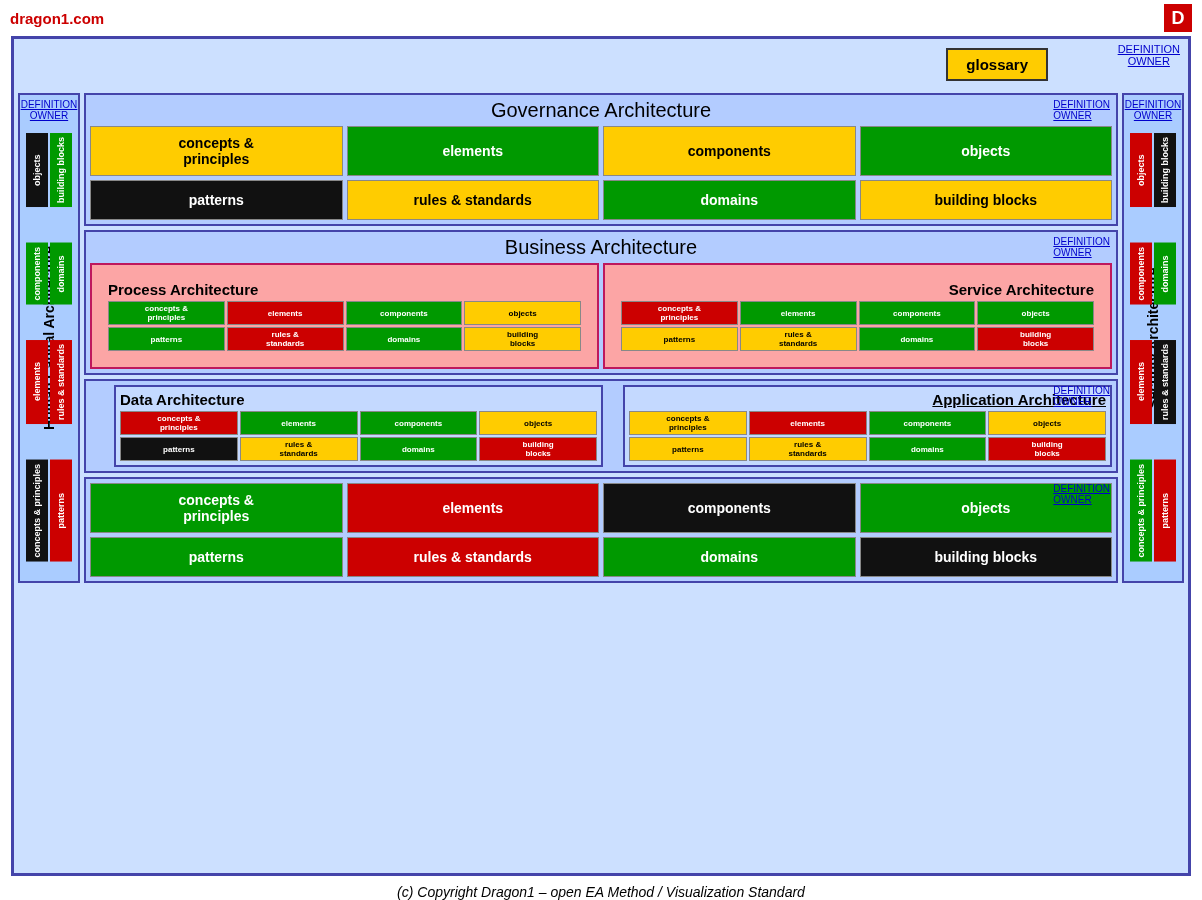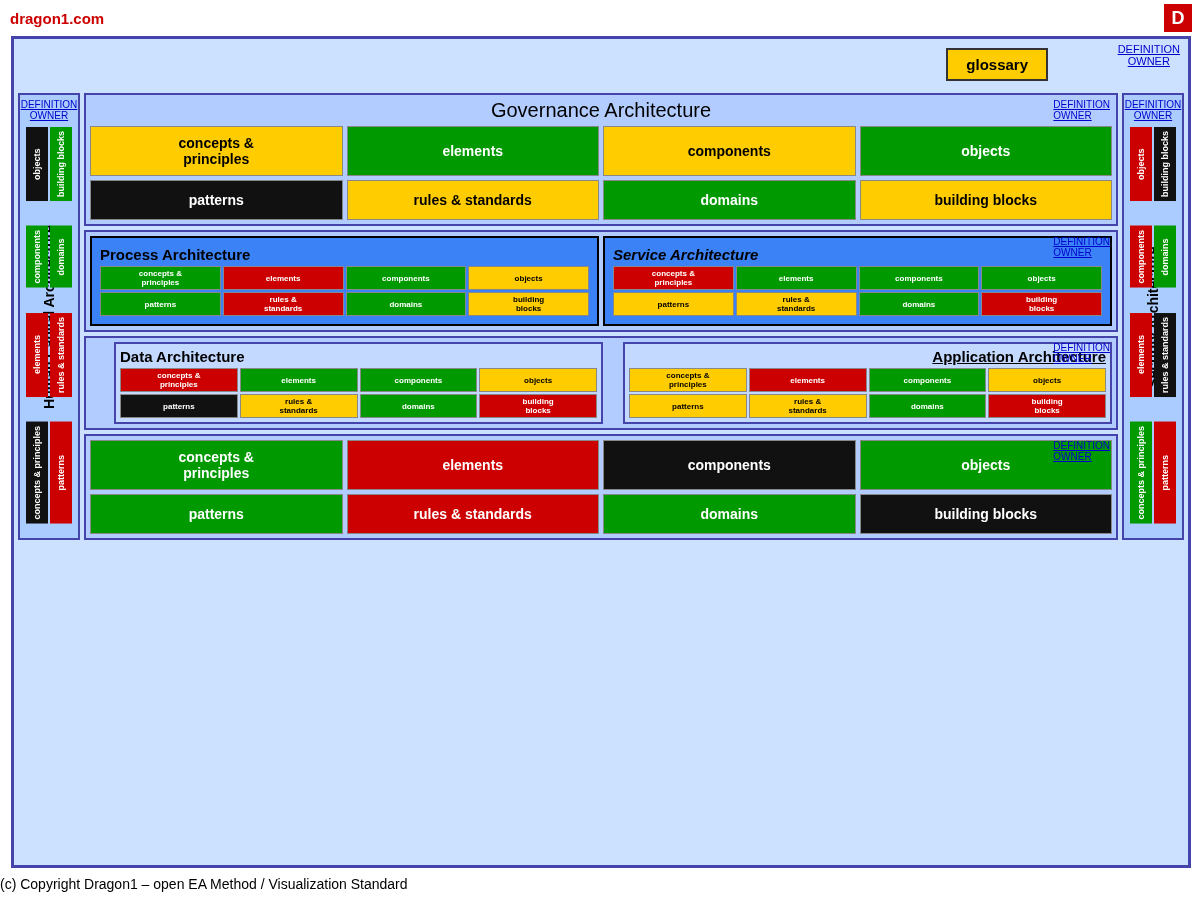--- a/index.html
+++ b/index.html
@@ -200,23 +200,23 @@
     .box-black { background: #111111; color: #fff; border: 1px solid #888; }
     .box-red { background: #cc0000; color: #fff; border: 1px solid #888; }
 
     
     .biz-row {
       display: flex;
       gap: 4px;
     }
     .biz-sub {
       flex: 1;
-      border: 2px solid #000000;
-      background: #3b82f6;
-      padding: 8px;
+      border: 2px solid #be185d;
+      background: #fca5a5;
+      padding: 16px;
     }
     .biz-sub-title {
       font-size: 15px;
       font-weight: bold;
       margin-bottom: 3px;
     }
 
     .small-grid {
       display: grid;
       grid-template-columns: repeat(4, 1fr);
@@ -251,22 +251,24 @@
     .tech-grid {
       display: grid;
       grid-template-columns: 1fr 1fr 1fr 1fr;
       grid-template-rows: auto auto;
       gap: 4px;
     }
 
     
     .footer {
       width: 100%;
+      text-align: center;
       font-size: 14px;
-      padding: 6px 0 8px;
+      padding: 6px 0 0;
+      font-style: italic;
     }
   </style>
 </head>
 <body>
 
 <div class="page-wrapper">
 
   <div class="header">
     <span class="logo">dragon1.com</span>
     <div class="dragon-logo">D</div>
@@ -322,39 +324,40 @@
             <div class="big-box box-yellow">components</div>
             <div class="big-box box-green">objects</div>
             <div class="big-box box-black">patterns</div>
             <div class="big-box box-yellow">rules &amp; standards</div>
             <div class="big-box box-green">domains</div>
             <div class="big-box box-yellow">building blocks</div>
           </div>
         </div>
 
         <div class="arch-block">
+          <div class="arch-title">Business Architecture</div>
           <div class="def-owner-inline">DEFINITION<br>OWNER</div>
           <div class="biz-row">
 
             <div class="biz-sub">
               <div class="biz-sub-title">Process Architecture</div>
               <div class="small-grid">
                 <div class="sm-box box-green">concepts &amp;<br>principles</div>
                 <div class="sm-box box-red">elements</div>
                 <div class="sm-box box-green">components</div>
                 <div class="sm-box box-yellow">objects</div>
                 <div class="sm-box box-green">patterns</div>
                 <div class="sm-box box-red">rules &amp;<br>standards</div>
                 <div class="sm-box box-green">domains</div>
                 <div class="sm-box box-yellow">building<br>blocks</div>
               </div>
             </div>
 
             <div class="biz-sub">
-              <div class="biz-sub-title" style="font-style:italic;">Service Architecture</div>
+              <div class="biz-sub-title" style="text-align:right;">Service Architecture</div>
               <div class="small-grid">
                 <div class="sm-box box-red">concepts &amp;<br>principles</div>
                 <div class="sm-box box-green">elements</div>
                 <div class="sm-box box-green">components</div>
                 <div class="sm-box box-green">objects</div>
                 <div class="sm-box box-yellow">patterns</div>
                 <div class="sm-box box-yellow">rules &amp;<br>standards</div>
                 <div class="sm-box box-green">domains</div>
                 <div class="sm-box box-red">building<br>blocks</div>
               </div>

